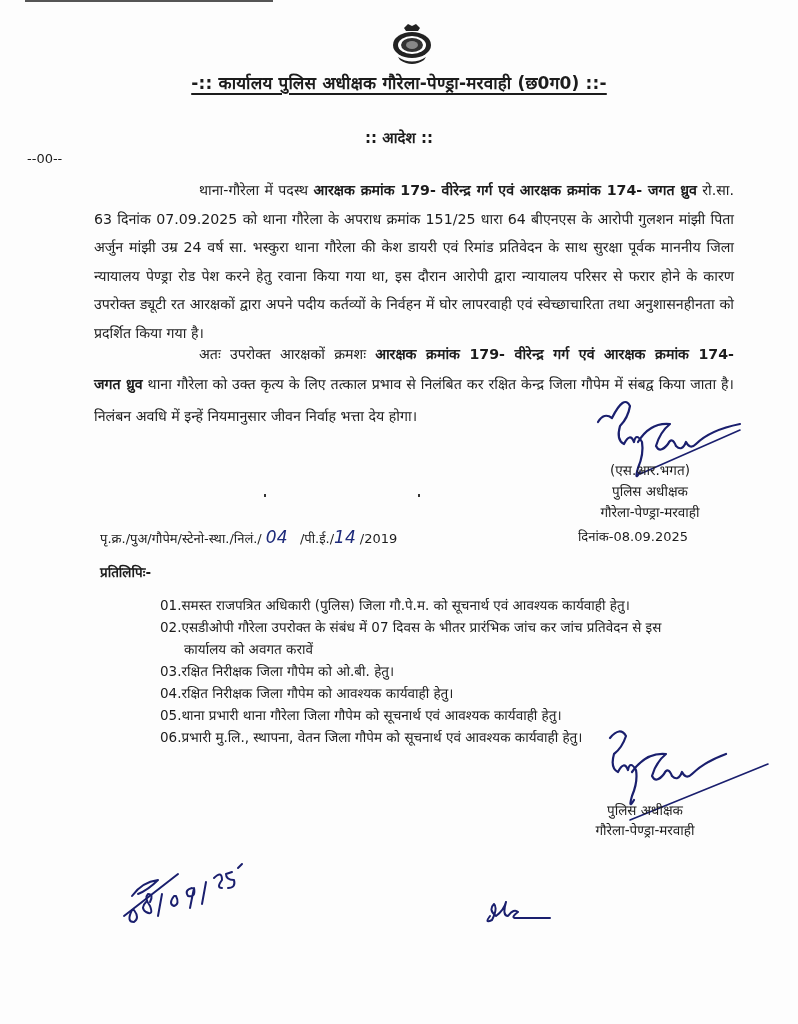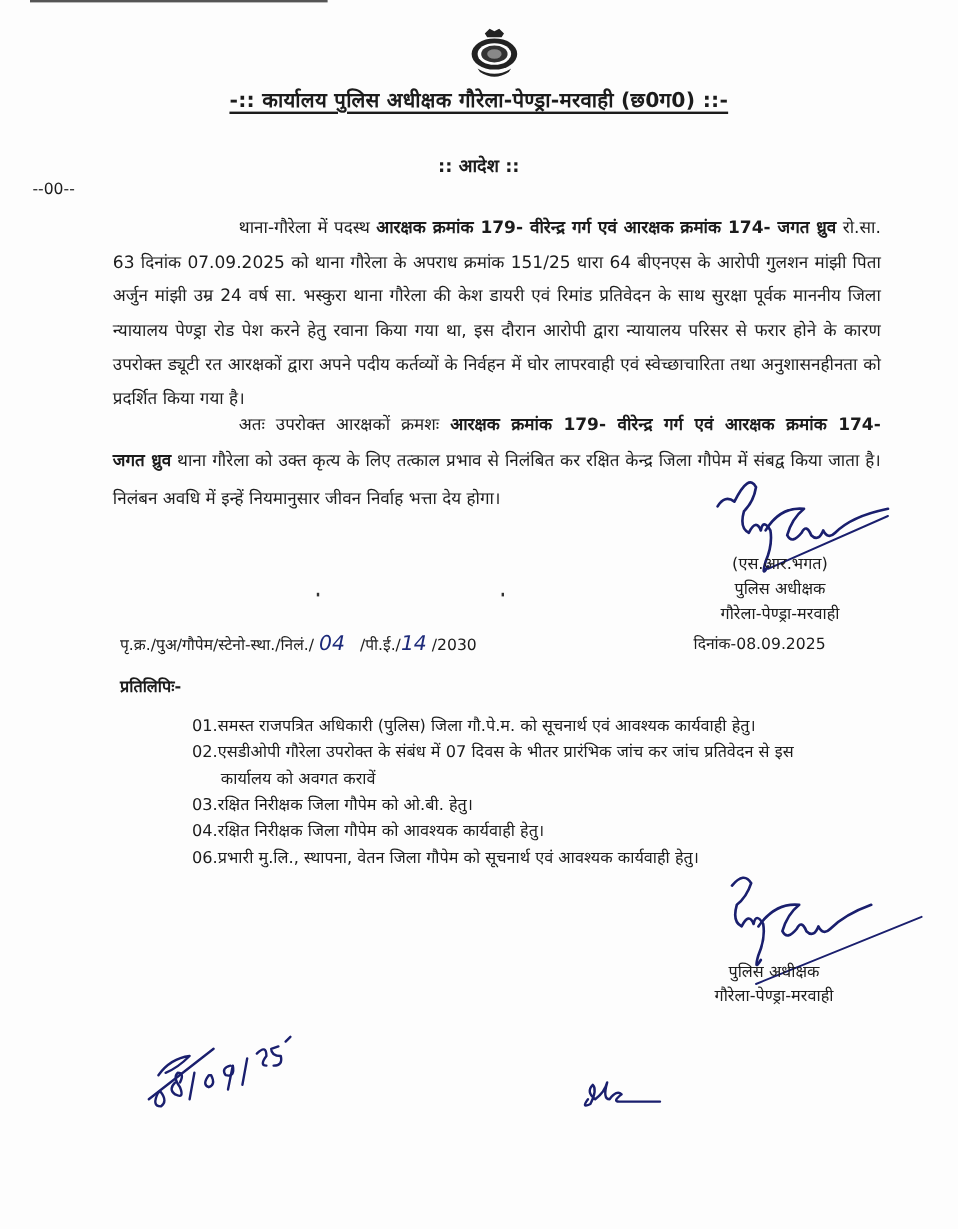--- a/index.html
+++ b/index.html
@@ -90,31 +90,32 @@
     <span class="l">पुलिस अधीक्षक</span>
     <span class="l">गौरेला-पेण्ड्रा-मरवाही</span>
   </div>
 
   <div class="dot" style="left:264px; top:494px;"></div>
   <div class="dot" style="left:418px; top:494px;"></div>
 
   <div class="ref-line">
     <span>पृ.क्र./पुअ/गौपेम/स्टेनो-स्था./निलं./</span>
     <span class="hand">04</span>
-    &nbsp;&nbsp;<span>/पी.ई./</span><span class="hand">14</span>&nbsp;<span>/2030</span>
+    &nbsp;&nbsp;<span>/पी.ई./</span><span class="hand">14</span>&nbsp;<span>/2019</span>
   </div>
   <div class="ref-date">दिनांक-08.09.2025</div>
 
   <div class="copy-title">प्रतिलिपिः-</div>
 
   <div class="copies">
     <span class="copy-item">01.समस्त राजपत्रित अधिकारी (पुलिस) जिला गौ.पे.म. को सूचनार्थ एवं आवश्यक कार्यवाही हेतु।</span>
     <span class="copy-item">02.एसडीओपी गौरेला उपरोक्त के संबंध में 07 दिवस के भीतर प्रारंभिक जांच कर जांच प्रतिवेदन से इस कार्यालय को अवगत करावें</span>
     <span class="copy-item">03.रक्षित निरीक्षक जिला गौपेम को ओ.बी. हेतु।</span>
     <span class="copy-item">04.रक्षित निरीक्षक जिला गौपेम को आवश्यक कार्यवाही हेतु।</span>
+    <span class="copy-item">05.थाना प्रभारी थाना गौरेला जिला गौपेम को सूचनार्थ एवं आवश्यक कार्यवाही हेतु।</span>
     <span class="copy-item">06.प्रभारी मु.लि., स्थापना, वेतन जिला गौपेम को सूचनार्थ एवं आवश्यक कार्यवाही हेतु।</span>
   </div>
 
   <svg class="sig" style="left:590px; top:722px;" width="185" height="100" viewBox="0 0 185 100">
     <path class="ink" stroke-width="2.2" d="M20 16 Q30 4 36 14 Q32 26 24 32 Q20 46 28 50 Q34 38 38 48 Q40 38 46 48 Q48 60 42 74 Q38 88 44 78"></path>
     <path class="ink" stroke-width="2.2" d="M42 50 Q56 30 76 32 Q66 40 62 54 Q66 62 74 52 Q78 44 82 54 Q88 60 92 50 Q96 58 102 52 Q114 40 136 32"></path>
     <path class="ink" stroke-width="1.6" d="M40 98 L178 42"></path>
   </svg>
 
   <div class="sign-block2">

